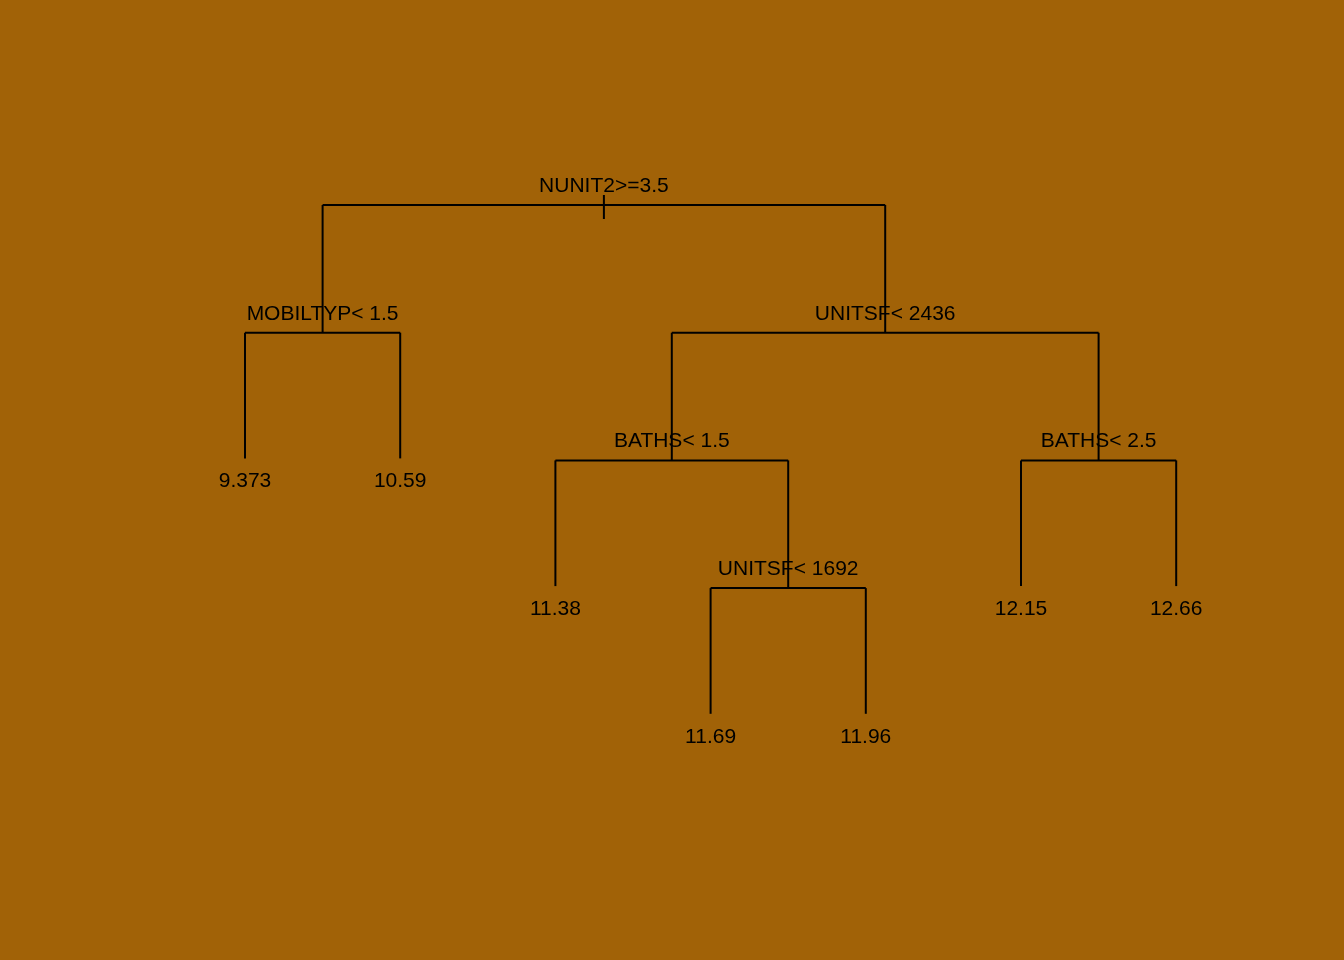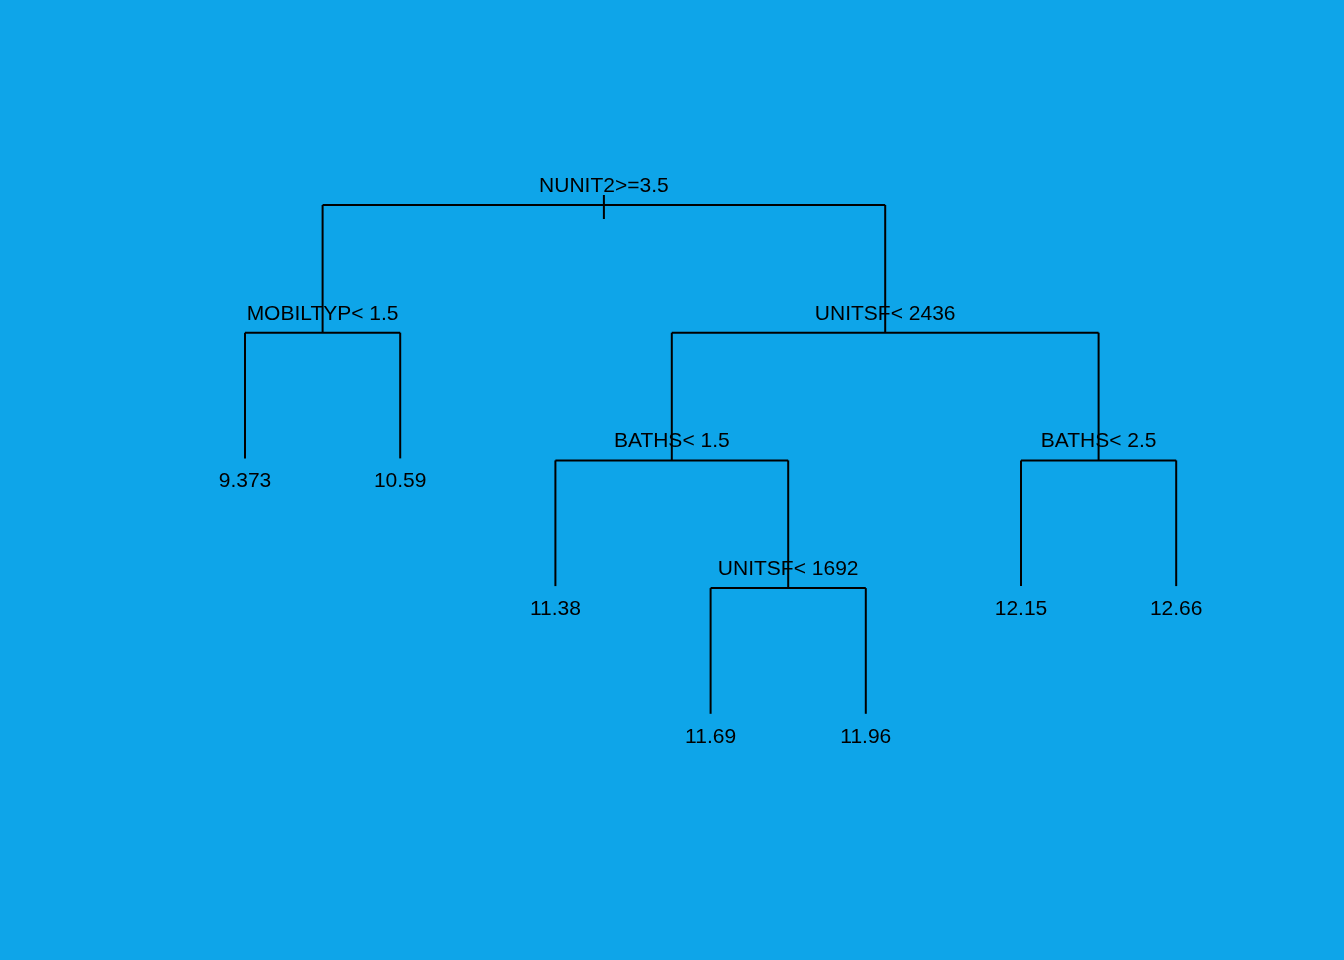--- a/index.html
+++ b/index.html
@@ -4,21 +4,21 @@
 <style>
   html, body {
     margin: 0;
     padding: 0;
     background: #ffffff;
   }
   .canvas {
     position: relative;
     width: 1344px;
     height: 960px;
-    background: #0ea5e9;
+    background: #a16207;
     overflow: hidden;
   }
   svg text {
     font-family: "Liberation Sans", "DejaVu Sans", sans-serif;
     font-size: 21px;
     fill: #000000;
   }
   svg line {
     stroke: #000000;
     stroke-width: 2;

